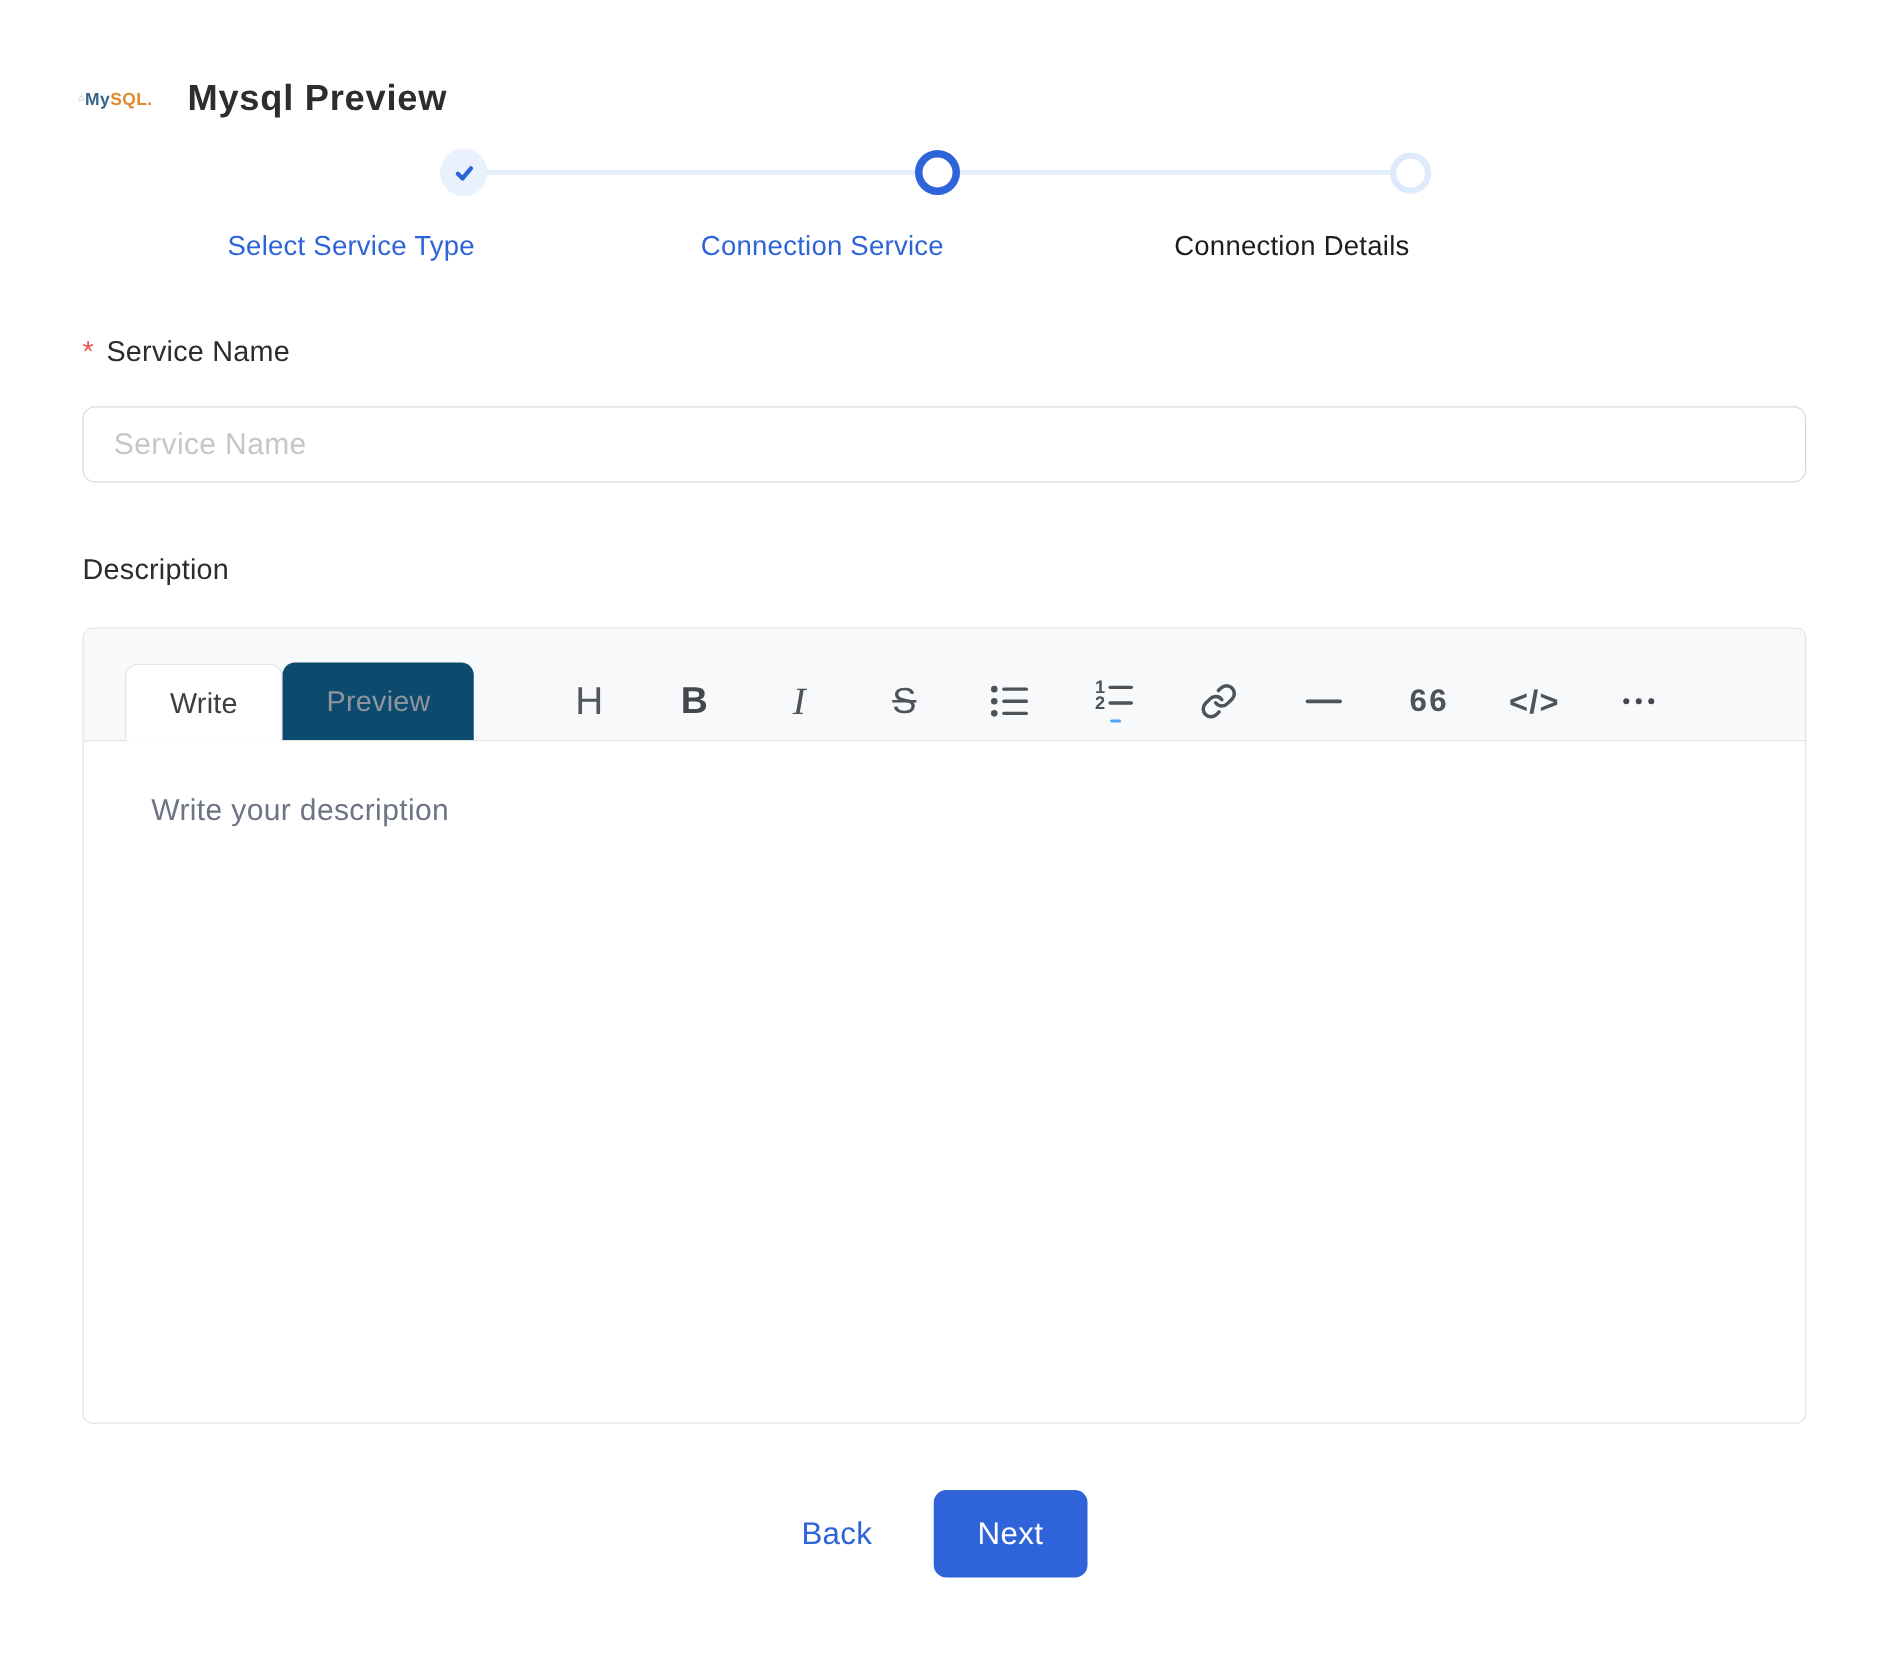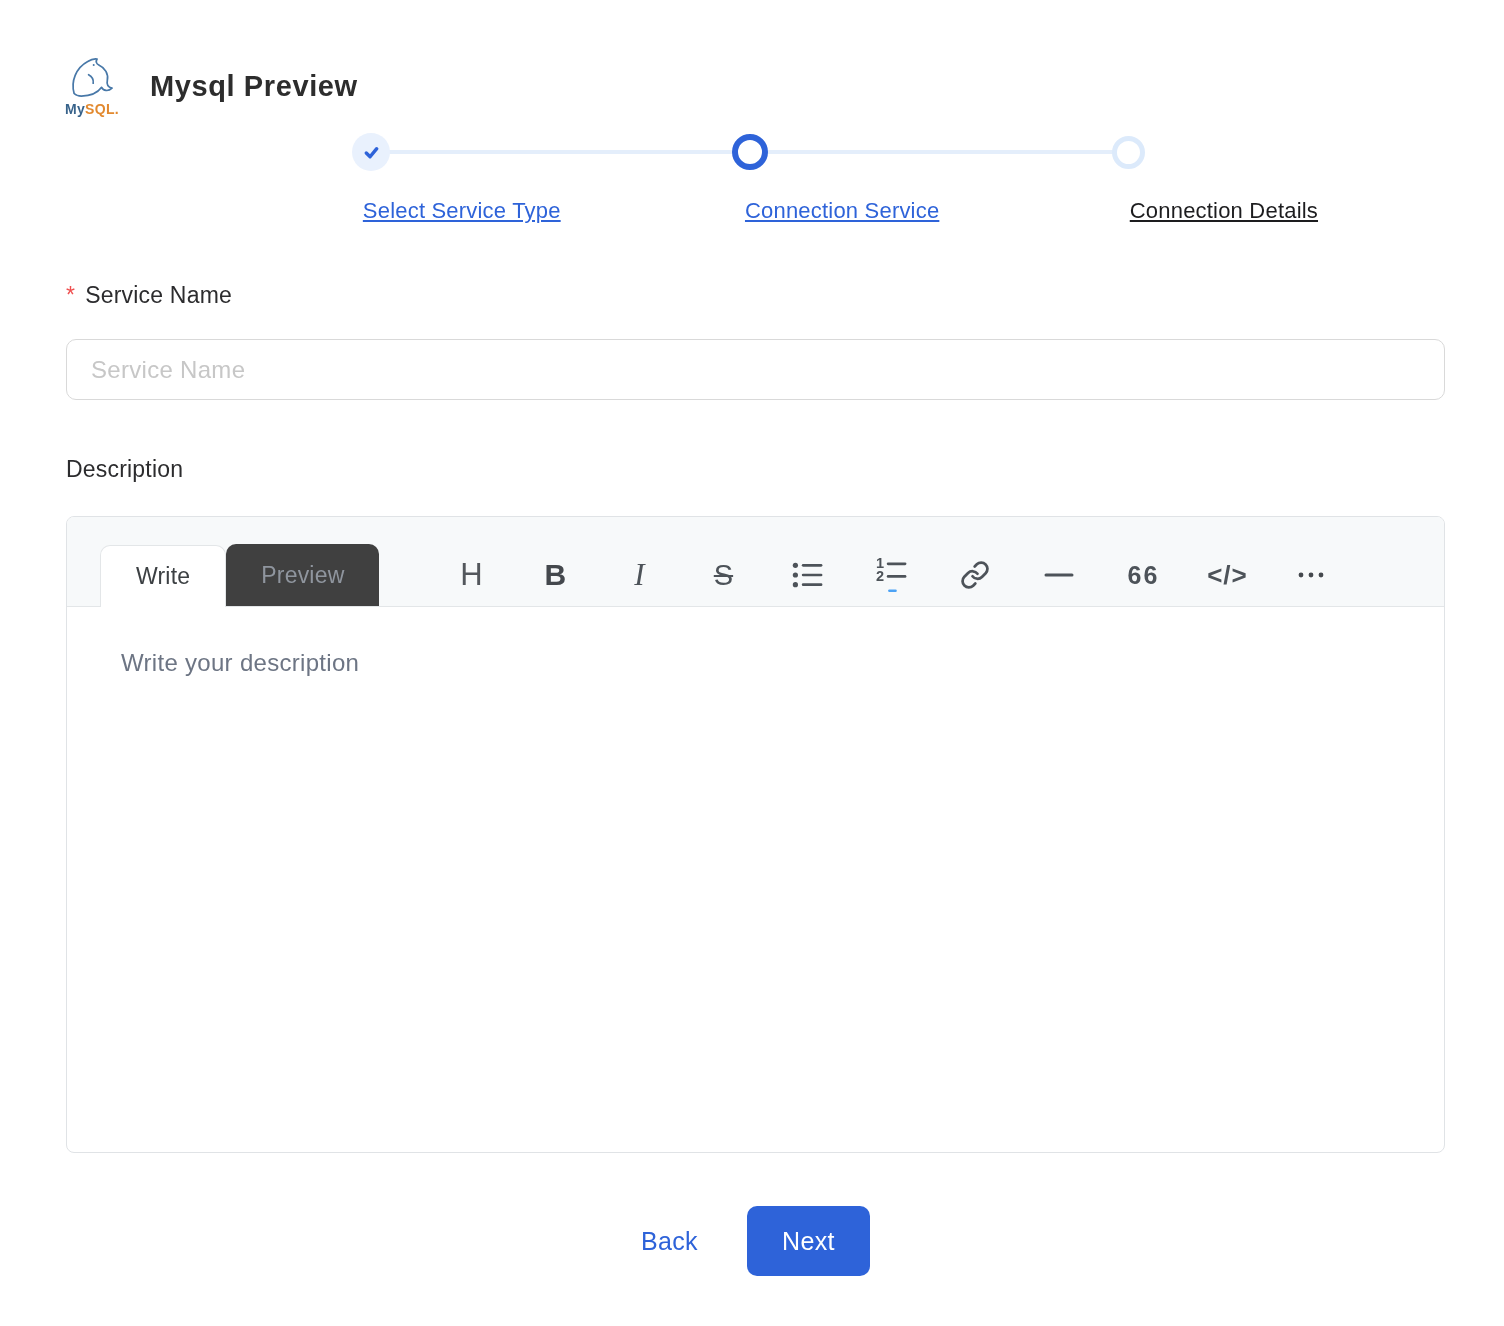--- a/index.html
+++ b/index.html
@@ -6,21 +6,21 @@
   html,body { margin:0; padding:0; }
   body {
     width:1504px; height:1326px; overflow:hidden;
     background:#ffffff;
     font-family:"Liberation Sans", sans-serif;
     color:#2f2f2f;
   }
 
   
   .app-header { display:flex; align-items:center; gap:28px; padding:56px 0 0 62px; }
-  .logo { width:60px; display:flex; flex-direction:column; align-items:center; }
+  .logo { width:60px; display:flex; flex-direction:row; align-items:center; }
   .logo-text { font-size:14px; font-weight:700; letter-spacing:0.3px; line-height:14px; }
   .logo-my  { color:var(--logo-blue,#38638b); }
   .logo-sql { color:var(--logo-orange,#e2892f); }
   .page-title { margin:0; font-size:29px; font-weight:600; letter-spacing:0.6px; color:#2d2d2d; }
 
   
   .stepper { margin:16px 0 0 182px; width:1136px; }
   .stepper-track { position:relative; height:40px; }
   .stepper-line {
     position:absolute; top:18px; left:calc(100%/6); right:calc(100%/6);
@@ -30,22 +30,22 @@
   .step-col { flex:1; display:flex; align-items:center; justify-content:center; }
   .circle { border-radius:50%; cursor:pointer; }
   .circle.completed {
     width:38px; height:38px; background:var(--accent-light,#e9f1fd);
     display:flex; align-items:center; justify-content:center;
   }
   .circle.active  { width:36px; height:36px; background:#fff; border:6.5px solid var(--accent,#2e63d9); }
   .circle.pending { width:33px; height:33px; background:#fff; border:5.5px solid var(--pending-ring,#dceafb); }
   .step-labels { display:flex; margin-top:26px; }
   .step-label {
-    flex:1; text-align:right; font-size:22px; font-weight:500;
-    letter-spacing:0.2px; cursor:pointer;text-decoration:underline;
+    flex:1; text-align:left; font-size:22px; font-weight:500;
+    letter-spacing:0.2px; cursor:pointer;
   }
   .step-label.blue { color:var(--accent,#2e63d9); }
   .step-label.dark { color:#1d1d1f; }
 
   
   .content { padding:0 59px 0 66px; }
   .field-label {
     margin-top:58px; font-size:23px; font-weight:500; color:#2c2c2e;
     display:flex; gap:10px; align-items:baseline; letter-spacing:0.2px;
   }
@@ -70,21 +70,21 @@
   }
   .tab {
     height:62px; display:flex; align-items:center; padding:0 35px;
     font-size:23px; border-top-left-radius:10px; border-top-right-radius:10px;
     cursor:pointer; letter-spacing:0.2px;
   }
   .tab.active {
     background:#fff; border:1px solid #e3e6e8; border-bottom:none;
     color:#3c4043; margin-bottom:-1px; position:relative; z-index:2;
   }
-  .tab.inactive { background:#404040; color:#8f959e; }
+  .tab.inactive { background:#0c4a6e; color:#8f959e; }
   .toolbar { display:flex; align-items:center; margin-left:50px; height:62px; }
   .tb-btn {
     width:84px; height:62px; display:flex; align-items:center; justify-content:center;
     background:transparent; border:none; padding:0; cursor:pointer; color:#4d5359;
     font-family:inherit;
   }
   .glyph-h { font-size:31px; font-weight:400; color:#53575c; }
   .glyph-b { font-size:30px; font-weight:800; color:#44484d; }
   .glyph-i { font-family:"Liberation Serif", serif; font-style:italic; font-size:31px; font-weight:500; }
   .glyph-s { font-size:29px; font-weight:500; text-decoration:line-through; }

